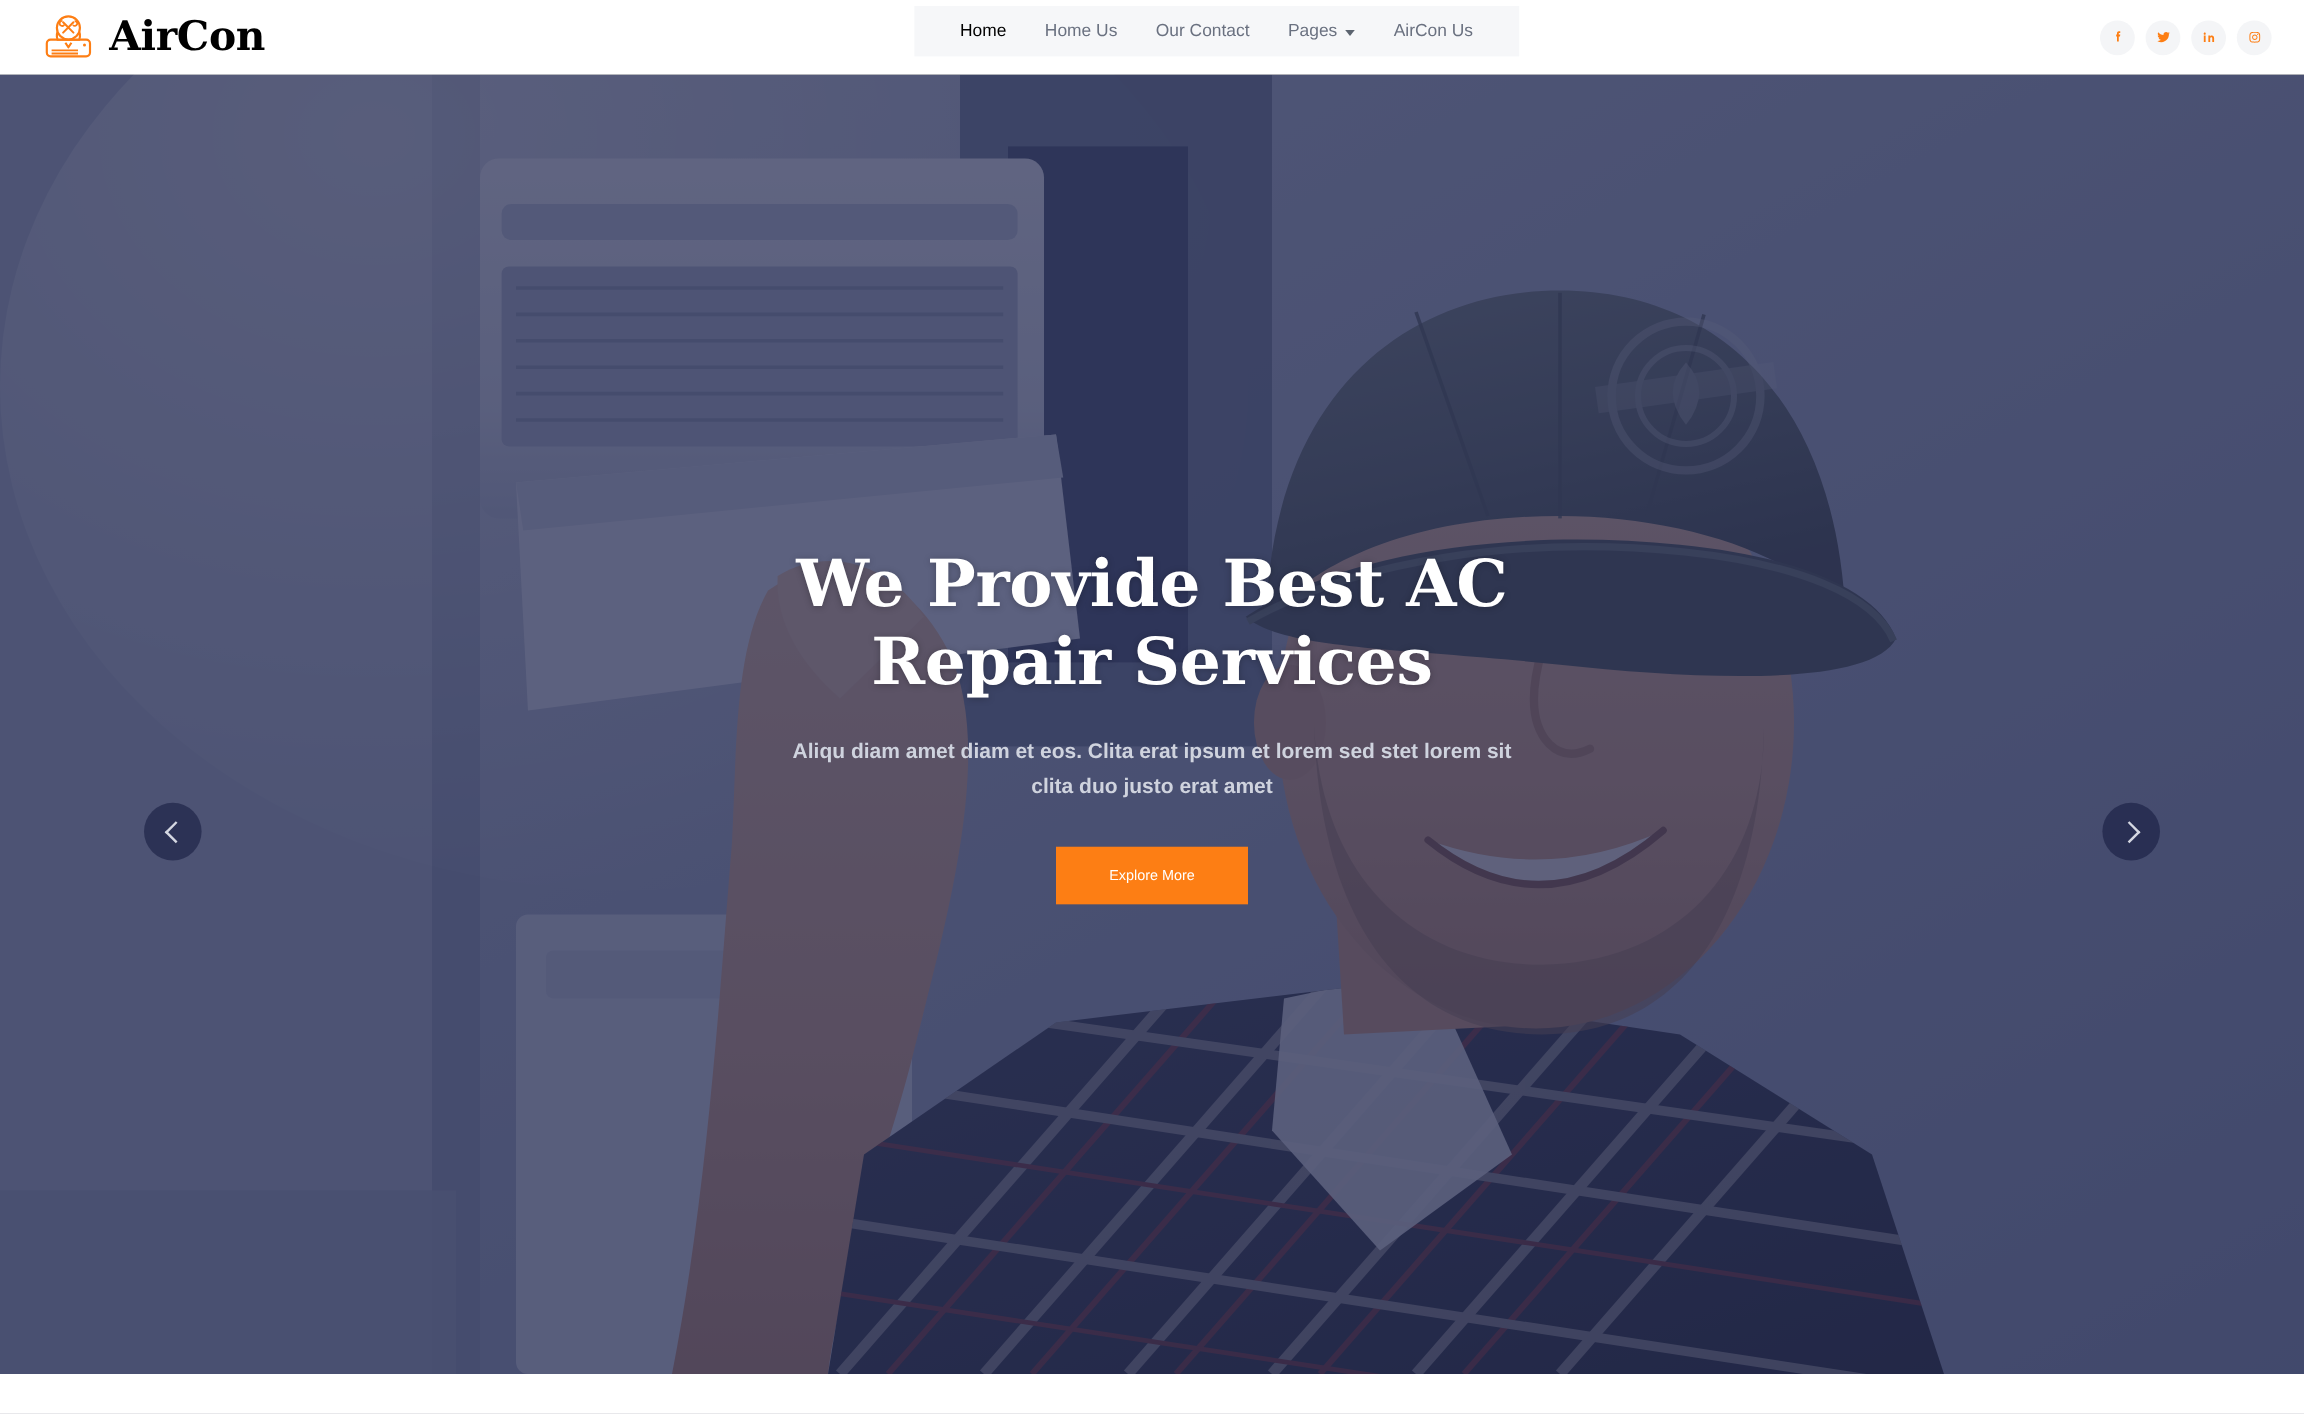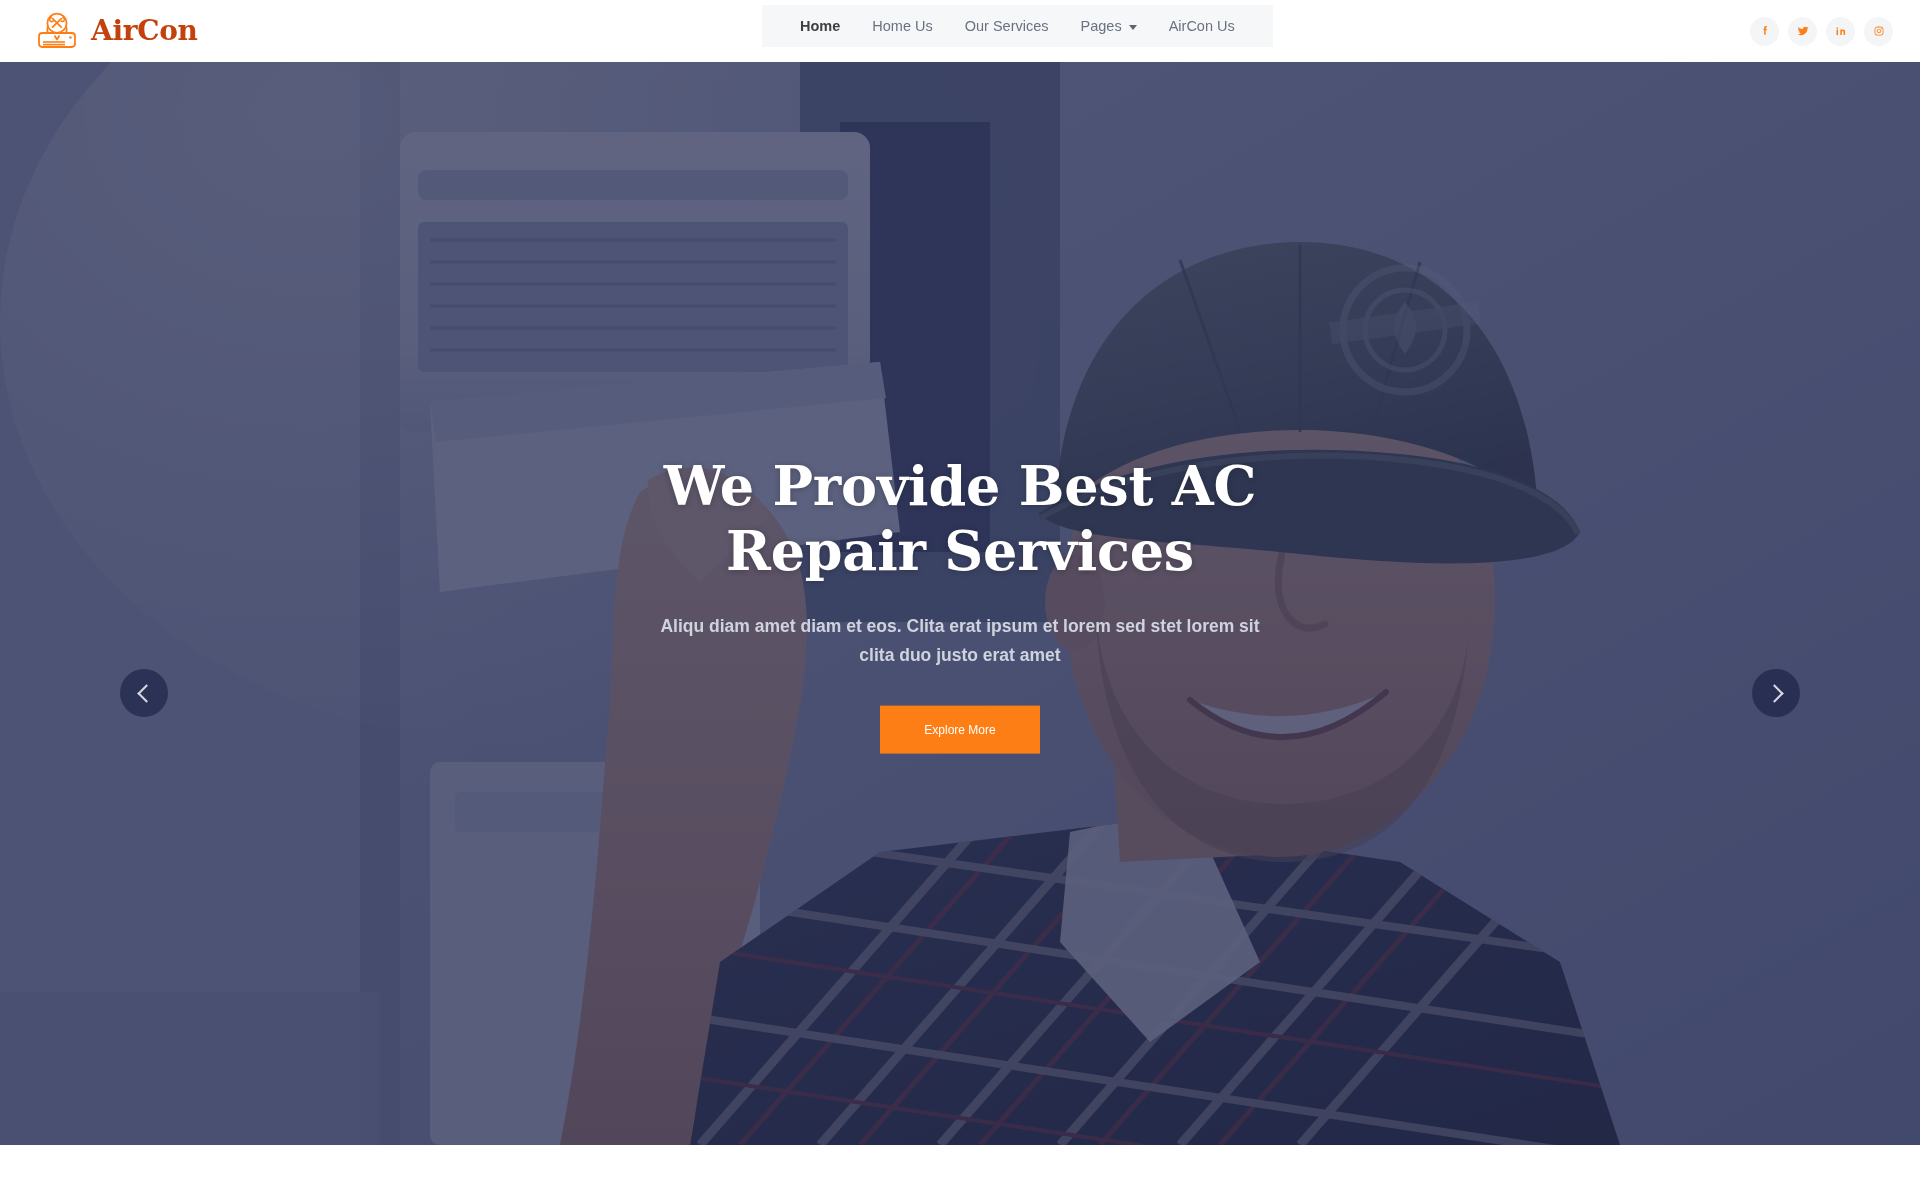--- a/index.html
+++ b/index.html
@@ -26,23 +26,23 @@
     display: flex;
     align-items: center;
     gap: 11px;
     margin-left: 34px;
     text-decoration: none;
     flex: 0 0 auto;
   }
   .brand-icon { width: 46px; height: 42px; display: block; flex: 0 0 auto; }
   .brand-name {
     font-family: "DejaVu Serif", "Liberation Serif", serif;
-    font-size: 28px;
+    font-size: 34px;
     font-weight: 700;
-    color: #c2410c;
+    color: #000000;
     letter-spacing: -0.3px;
     line-height: 1;
   }
 
   .nav-wrap {
     position: absolute;
     left: 762px;
     top: 5px;
     height: 42px;
     background: #f6f7f9;
@@ -54,21 +54,21 @@
     font-size: 14.5px;
     color: #6a7180;
     text-decoration: none;
     padding: 0 16px;
     line-height: 42px;
     white-space: nowrap;
     display: inline-flex;
     align-items: center;
     gap: 7px;
   }
-  .nav-link.active { color: #404040; font-weight: bold; }
+  .nav-link.active { color: #000000; }
   .caret {
     width: 0; height: 0;
     border-left: 4.5px solid transparent;
     border-right: 4.5px solid transparent;
     border-top: 5px solid #5c6470;
     display: inline-block;
     margin-top: 2px;
   }
 
   .socials {
@@ -205,21 +205,21 @@
   </a>
 
   <nav class="nav-wrap">
     <a class="nav-link active" href="#">
       <span>Home</span>
     </a>
     <a class="nav-link" href="#">
       <span>Home Us</span>
     </a>
     <a class="nav-link" href="#">
-      <span>Our Services</span>
+      <span>Our Contact</span>
     </a>
     <a class="nav-link" href="#">
       <span>Pages</span>
       <i class="caret"></i>
     </a>
     <a class="nav-link" href="#">
       <span>AirCon Us</span>
     </a>
   </nav>
 

